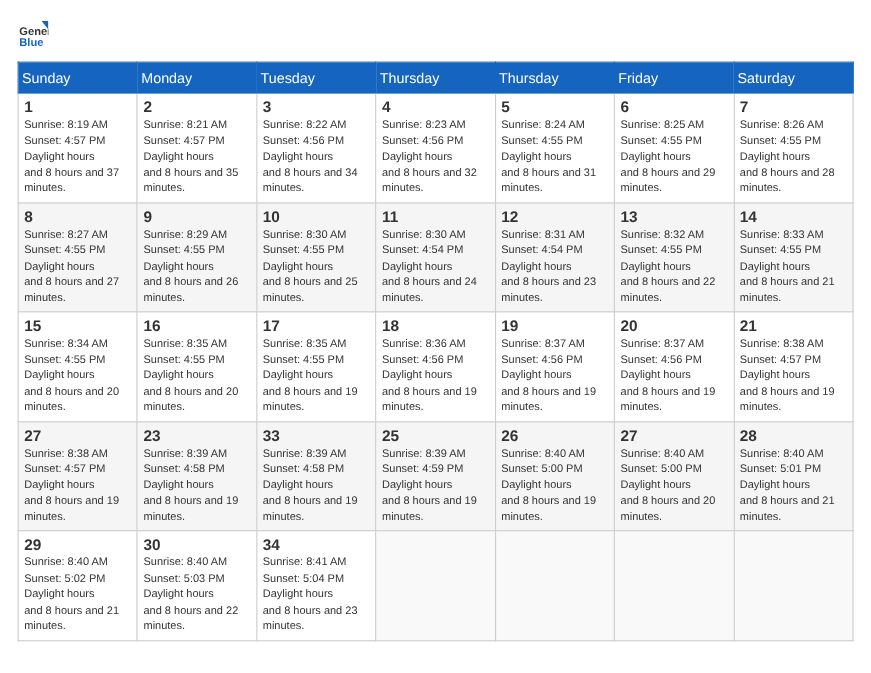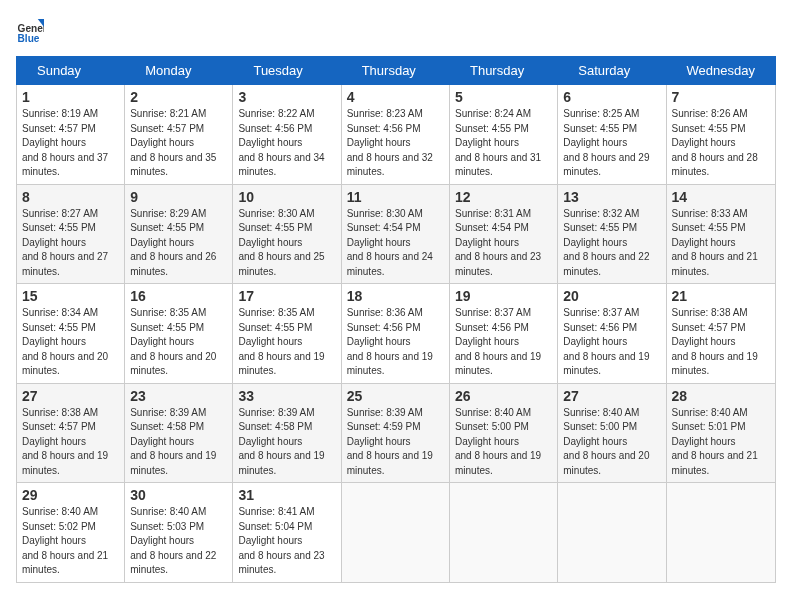--- a/index.html
+++ b/index.html
@@ -38,21 +38,21 @@
       color: #555;
     }
     .calendar {
       width: 100%;
       border-collapse: collapse;
       font-size: 10.5px;
     }
     .calendar th {
       background: #1565c0;
       color: #fff;
-      padding: 6px 20px;
+      padding: 6px 3px;
       text-align: left;
       font-size: 13px;
       font-weight: normal;
       border: 1px solid #1565c0;
     }
     .calendar td {
       border: 1px solid #ccc;
       vertical-align: top;
       padding: 4px 5px;
       width: calc(100% / 7);
@@ -96,22 +96,22 @@
 </div>
 
 <table class="calendar">
   <thead>
     <tr>
     <th>Sunday</th>
         <th>Monday</th>
         <th>Tuesday</th>
         <th>Thursday</th>
         <th>Thursday</th>
+        <th>Friday</th>
         <th>Saturday</th>
-        <th>Wednesday</th>
       </tr>
   </thead>
   <tbody id="calendar-body">
   <tr>
         <td>
         <span class="day-num">1</span>
         <span class="day-info">Sunrise: 8:19 AM<br>Sunset: 4:57 PM<br>Daylight hours<br>and 8 hours and 37 minutes.</span>
       </td>
         <td>
         <span class="day-num">2</span>
@@ -231,21 +231,21 @@
       <tr>
         <td>
         <span class="day-num">29</span>
         <span class="day-info">Sunrise: 8:40 AM<br>Sunset: 5:02 PM<br>Daylight hours<br>and 8 hours and 21 minutes.</span>
       </td>
         <td>
         <span class="day-num">30</span>
         <span class="day-info">Sunrise: 8:40 AM<br>Sunset: 5:03 PM<br>Daylight hours<br>and 8 hours and 22 minutes.</span>
       </td>
         <td>
-        <span class="day-num">31</span>
+        <span class="day-num">34</span>
         <span class="day-info">Sunrise: 8:41 AM<br>Sunset: 5:04 PM<br>Daylight hours<br>and 8 hours and 23 minutes.</span>
       </td>
         <td class="empty-cell"></td>
         <td class="empty-cell"></td>
         <td class="empty-cell"></td>
         <td class="empty-cell"></td>
       </tr>
     </tbody>
 </table>
 

